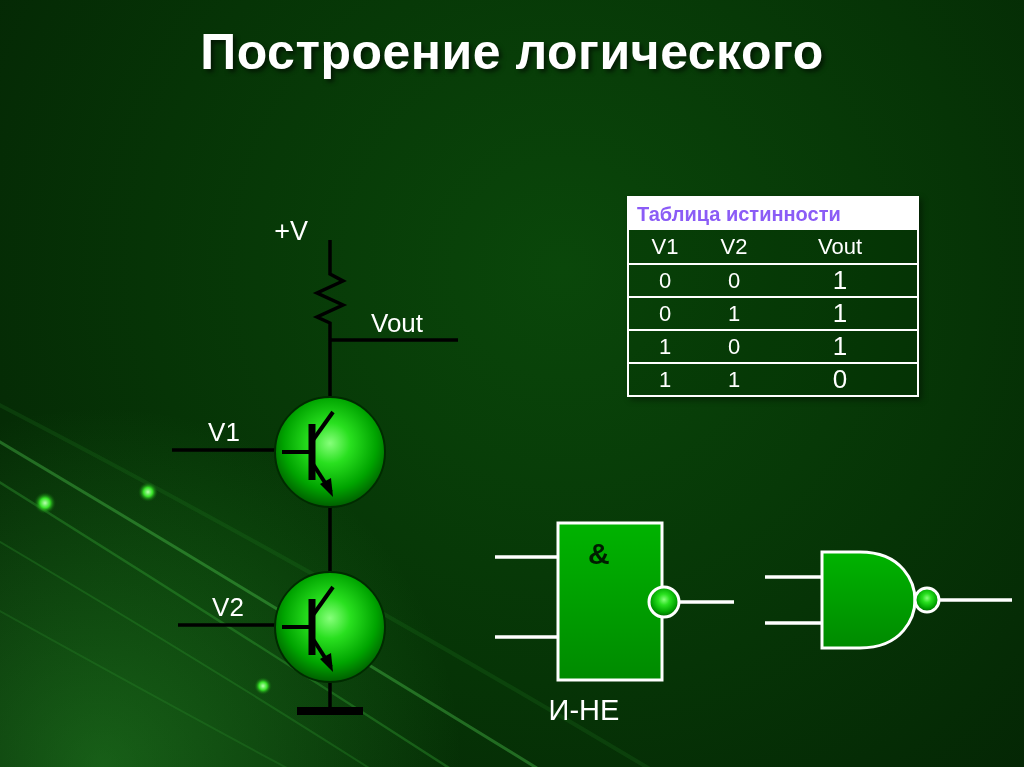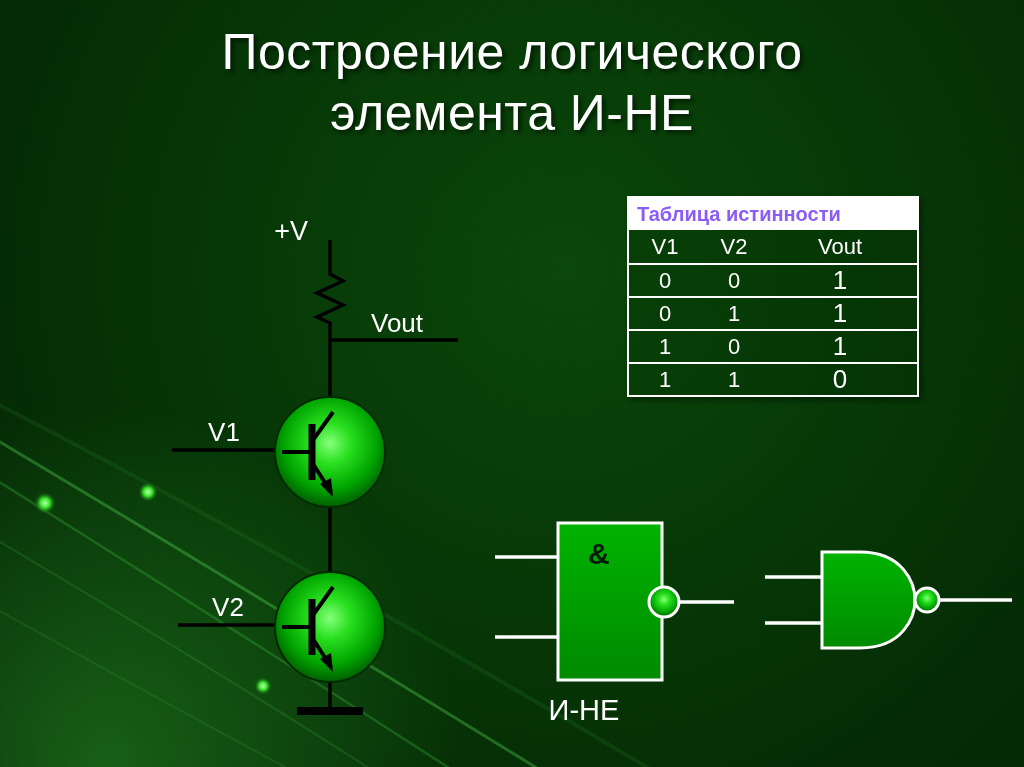--- a/index.html
+++ b/index.html
@@ -10,21 +10,21 @@
   }
   .slide{
     position:relative;width:1024px;height:767px;overflow:hidden;
     background:
       radial-gradient(circle at 10% 100%, rgba(60,200,60,.35) 0%, rgba(60,200,60,0) 30%),
       radial-gradient(circle at 55% 35%, #0a470a 0%, #063406 55%, #042304 100%);
   }
   .bg-svg{position:absolute;left:0;top:0;}
   .title{
     position:absolute;left:0;top:22px;width:1024px;
-    text-align:center;color:#ffffff;font-weight:normal;
+    text-align:center;color:#ffffff;font-weight:bold;
     font-size:50px;line-height:1.22;letter-spacing:.5px;
     text-shadow:3px 3px 4px rgba(0,0,0,.55);
   }
   
   .ttable{
     position:absolute;left:627px;top:196px;width:288px;
     border:2px solid #ffffff;color:#ffffff;
     background:rgba(0,40,0,.15);
     box-shadow:3px 3px 6px rgba(0,0,0,.4);
   }
@@ -145,21 +145,20 @@
       <line x1="765" y1="577" x2="823" y2="577" stroke="#ffffff" stroke-width="3.5"></line>
       <line x1="765" y1="623" x2="823" y2="623" stroke="#ffffff" stroke-width="3.5"></line>
       <path d="M822,552 H860 C903,552 915,583 915,600 C915,617 903,648 860,648 H822 Z" fill="url(#gatefill)" stroke="#ffffff" stroke-width="3"></path>
       <circle cx="927" cy="600" r="12" fill="url(#sphere)" stroke="#ffffff" stroke-width="3"></circle>
       <line x1="939" y1="600" x2="1012" y2="600" stroke="#ffffff" stroke-width="3.5"></line>
     </g>
   </svg>
 
   <div class="title">
     <div>Построение логического</div>
-    <div>элемента И-НЕ</div>
   </div>
 
   <div class="ttable">
     <div class="thead">Таблица истинности</div>
     <div class="cols">
       <span class="c1">V1</span>
       <span class="c2">V2</span>
       <span class="c3">Vout</span>
     </div>
     <div class="row">

